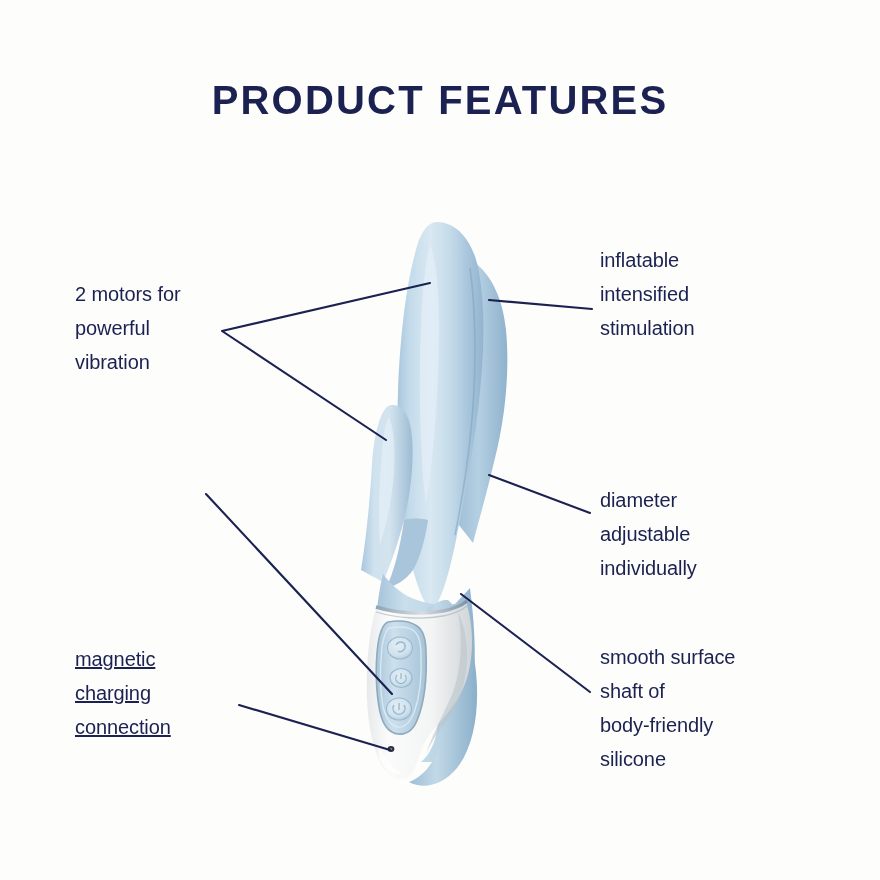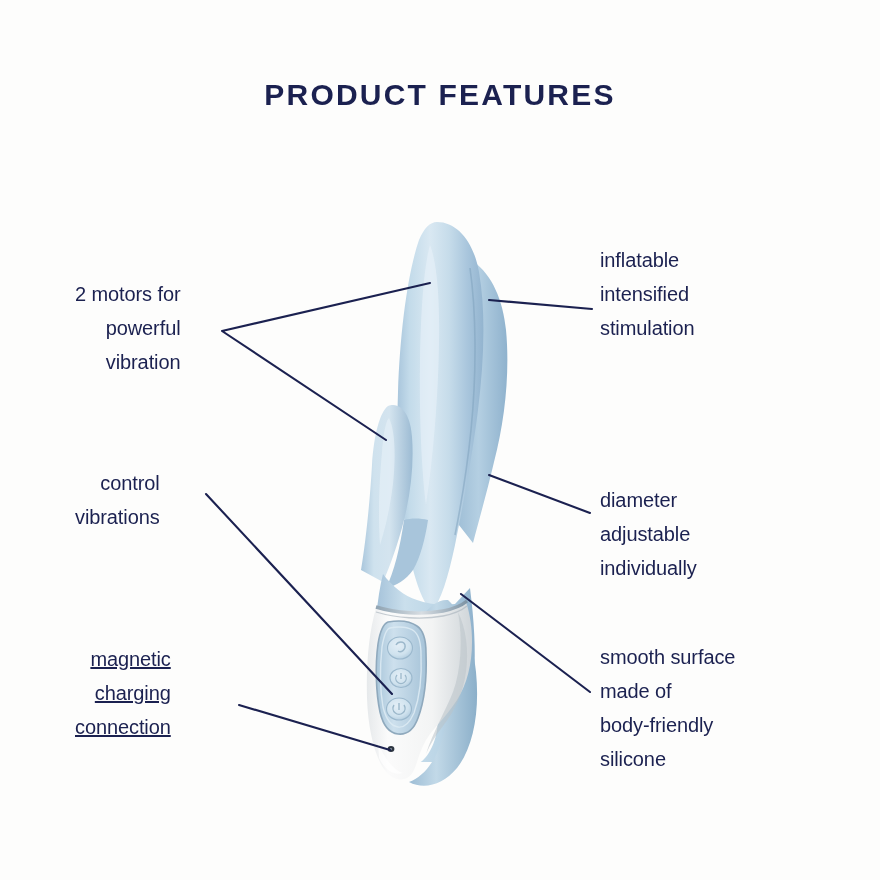--- a/index.html
+++ b/index.html
@@ -17,39 +17,39 @@
   }
 
   
   #title {
     position: absolute;
     top: 78px;
     left: 0;
     width: 880px;
     text-align: center;
     font-family: "Liberation Sans", sans-serif;
-    font-size: 30px;
+    font-size: 40px;
     font-weight: bold;
     letter-spacing: 2.2px;
     color: #1b2150;
     white-space: nowrap;
   }
 
   
   .label {
     position: absolute;
     color: #1b2150;
     font-family: "Liberation Sans", sans-serif;
     font-size: 20px;
     line-height: 34px;
     font-weight: 400;
     letter-spacing: -0.1px;
   }
   .label .ln { display: block; white-space: nowrap; }
-  .label.left  { text-align: right; }
+  .label.left  { text-align: left; }
   .label.right { text-align: left; }
 
   #lbl-motors   { left: 75px;  top: 277px; }
   #lbl-control  { left: 75px;  top: 466px; }
   #lbl-magnetic { left: 75px;  top: 642px; text-decoration: underline; }
 
   #lbl-inflatable { left: 600px; top: 243px; }
   #lbl-diameter   { left: 600px; top: 463px; margin-top: 20px; }
   #lbl-smooth     { left: 600px; top: 640px; }
 
@@ -282,24 +282,20 @@
       <path class="leader" d="M 461 594 L 590 692"></path>
     </g>
   </svg>
 
   <div class="label left" id="lbl-motors">
     <span class="ln">2 motors for</span>
     <span class="ln">powerful</span>
     <span class="ln">vibration</span>
   </div>
 
-  <div class="label left" id="lbl-control">
-    <span class="ln">control</span>
-    <span class="ln">vibrations</span>
-  </div>
 
   <div class="label left" id="lbl-magnetic">
     <span class="ln">magnetic</span>
     <span class="ln">charging</span>
     <span class="ln">connection</span>
   </div>
 
   <div class="label right" id="lbl-inflatable">
     <span class="ln">inflatable</span>
     <span class="ln">intensified</span>
@@ -307,18 +303,18 @@
   </div>
 
   <div class="label right" id="lbl-diameter">
     <span class="ln">diameter</span>
     <span class="ln">adjustable</span>
     <span class="ln">individually</span>
   </div>
 
   <div class="label right" id="lbl-smooth">
     <span class="ln">smooth surface</span>
-    <span class="ln">made of</span>
+    <span class="ln">shaft of</span>
     <span class="ln">body-friendly</span>
     <span class="ln">silicone</span>
   </div>
 
 </div>
 
 </body></html>

